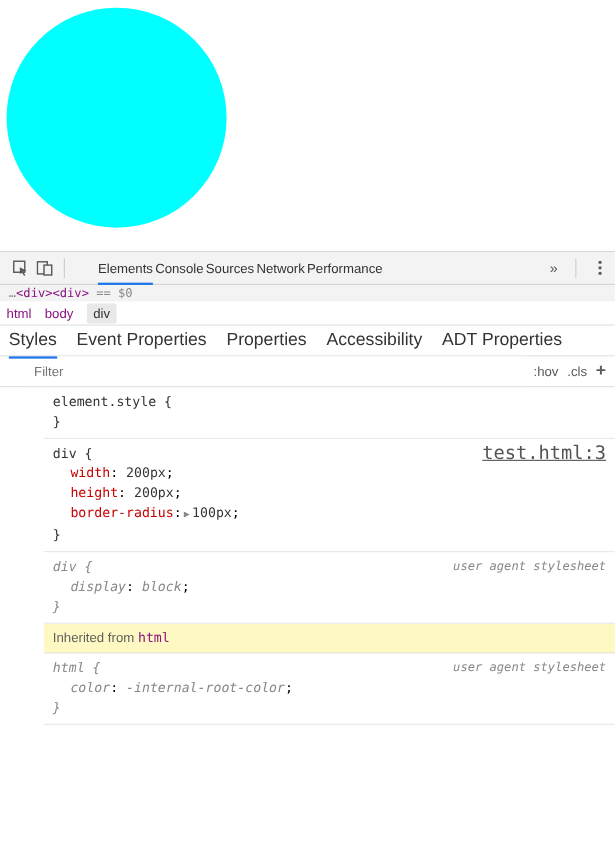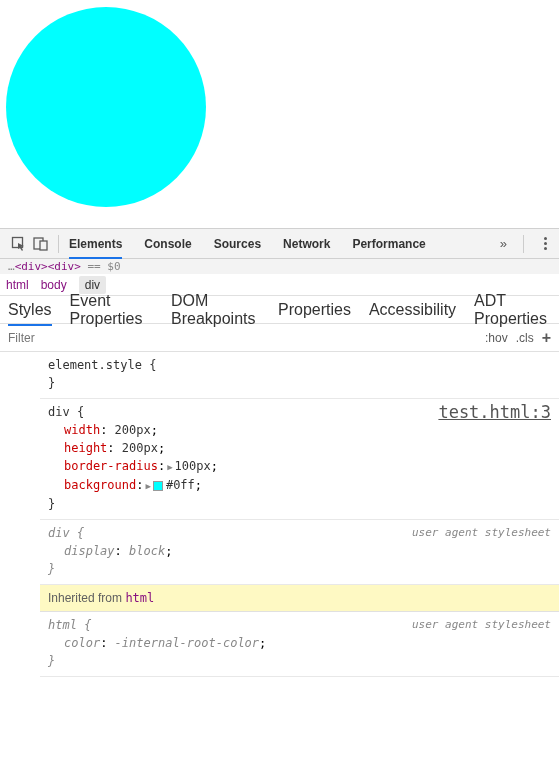--- a/index.html
+++ b/index.html
@@ -3,35 +3,35 @@
 <meta charset="utf-8">
 <style>
 * { margin: 0; padding: 0; box-sizing: border-box; }
 body { font-family: "Segoe UI", Arial, sans-serif; font-size: 12px; width: 559px; height: 773px; background: #fff; overflow: hidden; }
 .preview { width: 559px; height: 228px; background: #fff; position: relative; }
 .circle { width: 200px; height: 200px; border-radius: 100px; background: #00ffff; position: absolute; top: 7px; left: 6px; }
 .devtools { border-top: 1px solid #d0d0d0; background: #fff; }
 .toolbar { display: flex; align-items: center; height: 30px; border-bottom: 1px solid #d0d0d0; padding: 0 8px; background: #f3f3f3; }
 .tool-icon { width: 22px; height: 22px; display: flex; align-items: center; justify-content: center; color: #5a5a5a; cursor: pointer; }
 .tool-sep { width: 1px; height: 18px; background: #ccc; margin: 0 6px; }
-.main-tabs { display: flex; gap: 22px; margin-left: 4px; flex: 1; font-weight: bold; }
+.main-tabs { display: flex; gap: 2px; margin-left: 24px; flex: 1; }
 .main-tab { color: #333; cursor: pointer; padding: 7px 0; position: relative; }
 .main-tab.active { color: #333; }
 .main-tab.active::after { content: ""; position: absolute; left: 0; right: 0; bottom: -1px; height: 2px; background: #1a73e8; }
 .toolbar-right { display: flex; align-items: center; gap: 10px; color: #5a5a5a; }
 .dom-line { font-family: Menlo, Consolas, monospace; font-size: 11px; color: #888; padding: 1px 8px; background: #f3f3f3; white-space: nowrap; overflow: hidden; }
 .dom-tag { color: #881280; text-align: center; }
 .dom-eq { color: #888; }
 .breadcrumb { display: flex; align-items: center; height: 22px; border-bottom: 1px solid #e0e0e0; padding: 0 6px; gap: 12px; font-size: 12px; }
 .crumb { color: #881280; cursor: pointer; }
 .crumb.selected { background: #e8e8e8; color: #333; padding: 2px 6px; border-radius: 2px; }
 .sub-tabs { display: flex; align-items: center; height: 28px; border-bottom: 1px solid #e0e0e0; padding: 0 8px; gap: 18px; }
 .sub-tab { color: #333; cursor: pointer; padding: 6px 0; position: relative; font-size: 16px; }
 .sub-tab.active::after { content: ""; position: absolute; left: 0; right: 0; bottom: -1px; height: 2px; background: #1a73e8; }
-.filter-row { display: flex; align-items: center; height: 28px; border-bottom: 1px solid #e0e0e0; }
+.filter-row { display: flex; align-items: center; height: 28px; border-bottom: 1px solid #e0e0e0; padding-left: 23px; }
 .filter-input { flex: 1; border: none; outline: none; padding: 0 8px; font-size: 12px; color: #999; height: 100%; }
 .filter-actions { display: flex; align-items: center; gap: 8px; padding: 0 8px; color: #5a5a5a; font-size: 12px; }
 .styles-pane { font-family: Menlo, Consolas, monospace; font-size: 12px; line-height: 18px; padding-left: 40px; }
 .rule { padding: 4px 8px 6px 8px; border-bottom: 1px solid #e8e8e8; position: relative; }
 .selector { color: #333; }
 .brace { color: #333; }
 .prop-line { padding-left: 16px; }
 .prop-name { color: #c80000; }
 .prop-value { color: #333; }
 .source-link { position: absolute; right: 8px; top: 4px; color: #545454; text-decoration: underline; cursor: pointer; font-style: normal; font-size: 17px; }
@@ -93,21 +93,20 @@
 
   <div class="breadcrumb">
     <span class="crumb">html</span>
     <span class="crumb">body</span>
     <span class="crumb selected">div</span>
   </div>
 
   <div class="sub-tabs">
     <div class="sub-tab active">Styles</div>
     <div class="sub-tab">Event Properties</div>
-    <div class="sub-tab">DOM Breakpoints</div>
     <div class="sub-tab">Properties</div>
     <div class="sub-tab">Accessibility</div>
     <div class="sub-tab">ADT Properties</div>
   </div>
 
   <div class="filter-row">
     <input class="filter-input" placeholder="Filter" style="">
     <div class="filter-actions">
       <span>:hov</span>
       <span>.cls</span>
@@ -121,21 +120,20 @@
       <span class="selector">element.style</span> <span class="brace">{</span><br>
       <span class="brace">}</span>
     </div>
 
     <div class="rule">
       <span class="source-link">test.html:3</span>
       <span class="selector">div</span> <span class="brace">{</span>
       <div class="prop-line"><span class="prop-name">width</span>: <span class="prop-value">200px</span>;</div>
       <div class="prop-line"><span class="prop-name">height</span>: <span class="prop-value">200px</span>;</div>
       <div class="prop-line"><span class="prop-name">border-radius</span>:<span class="expand-tri">▶</span><span class="prop-value">100px</span>;</div>
-      <div class="prop-line"><span class="prop-name">background</span>:<span class="expand-tri">▶</span><span class="swatch" style="background:#00ffff"></span><span class="prop-value">#0ff</span>;</div>
       <span class="brace">}</span>
     </div>
 
     <div class="rule ua">
       <span class="ua-label">user agent stylesheet</span>
       <span class="selector">div</span> <span class="brace">{</span>
       <div class="prop-line"><span class="prop-name">display</span>: <span class="prop-value">block</span>;</div>
       <span class="brace">}</span>
     </div>
 

